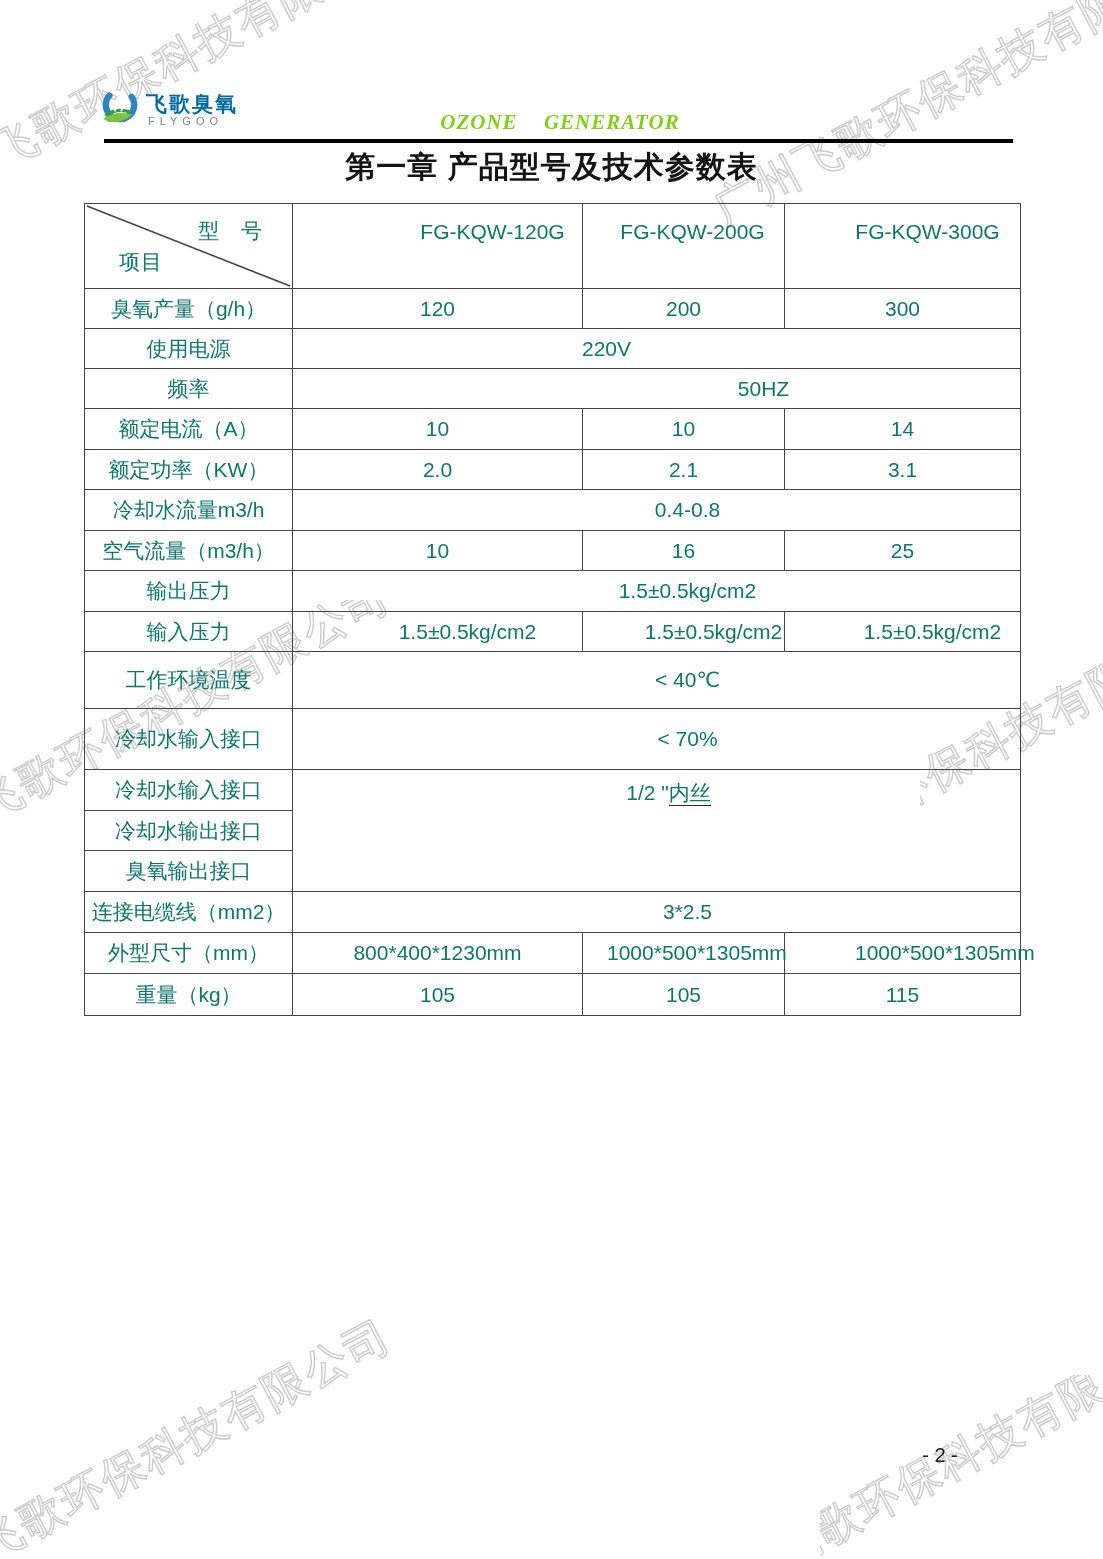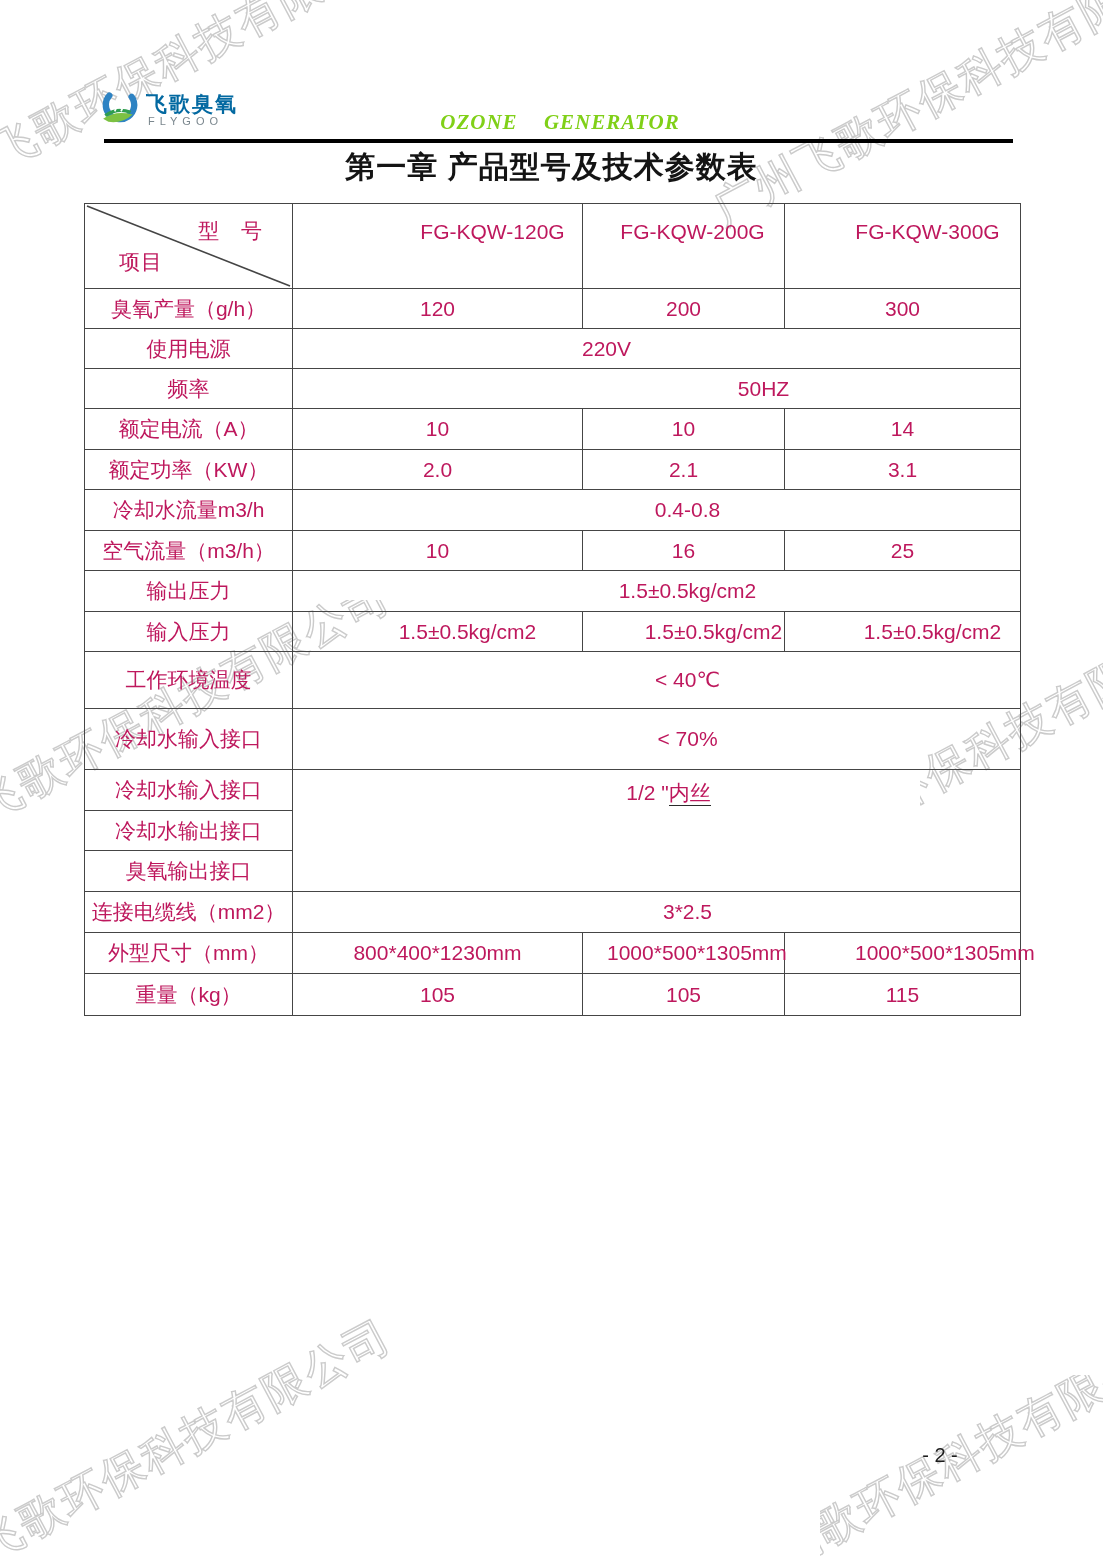--- a/index.html
+++ b/index.html
@@ -31,21 +31,21 @@
   .tagline { left:300px; top:110px; width:520px; text-align:center;
              font-family:"Liberation Serif","DejaVu Serif",serif;
              font-style:italic; font-weight:700; font-size:21px;
              word-spacing:20px; letter-spacing:1px; }
   .rule { left:104px; top:139px; width:909px; height:4px; background:#000; }
   .doc-title { left:0; top:147px; width:1103px; text-align:center;
                font-size:30px; font-weight:700; color:#141414; letter-spacing:1px; }
   
   .spec-table { position:absolute; z-index:2; left:84px; top:203px;
                 border-collapse:collapse; table-layout:fixed; width:936px;
-                font-size:21px; color:#be185d; background:transparent; }
+                font-size:21px; color:#0f766e; background:transparent; }
   .spec-table td { border:1.5px solid #454545; text-align:center;
                    vertical-align:middle; padding:0; background:transparent; }
   td.corner { position:relative; }
   .corner-svg { position:absolute; left:0; top:0; width:100%; height:100%; }
   .corner-top { position:absolute; top:13px; right:22px; letter-spacing:8px; }
   .corner-bot { position:absolute; left:34px; bottom:12px; letter-spacing:1px; }
   td.model { vertical-align:top; padding-top:16px; }
   td.model-1 { padding-left:110px; }
   td.model-2 { padding-left:18px; }
   td.model-3 { padding-left:50px; }

